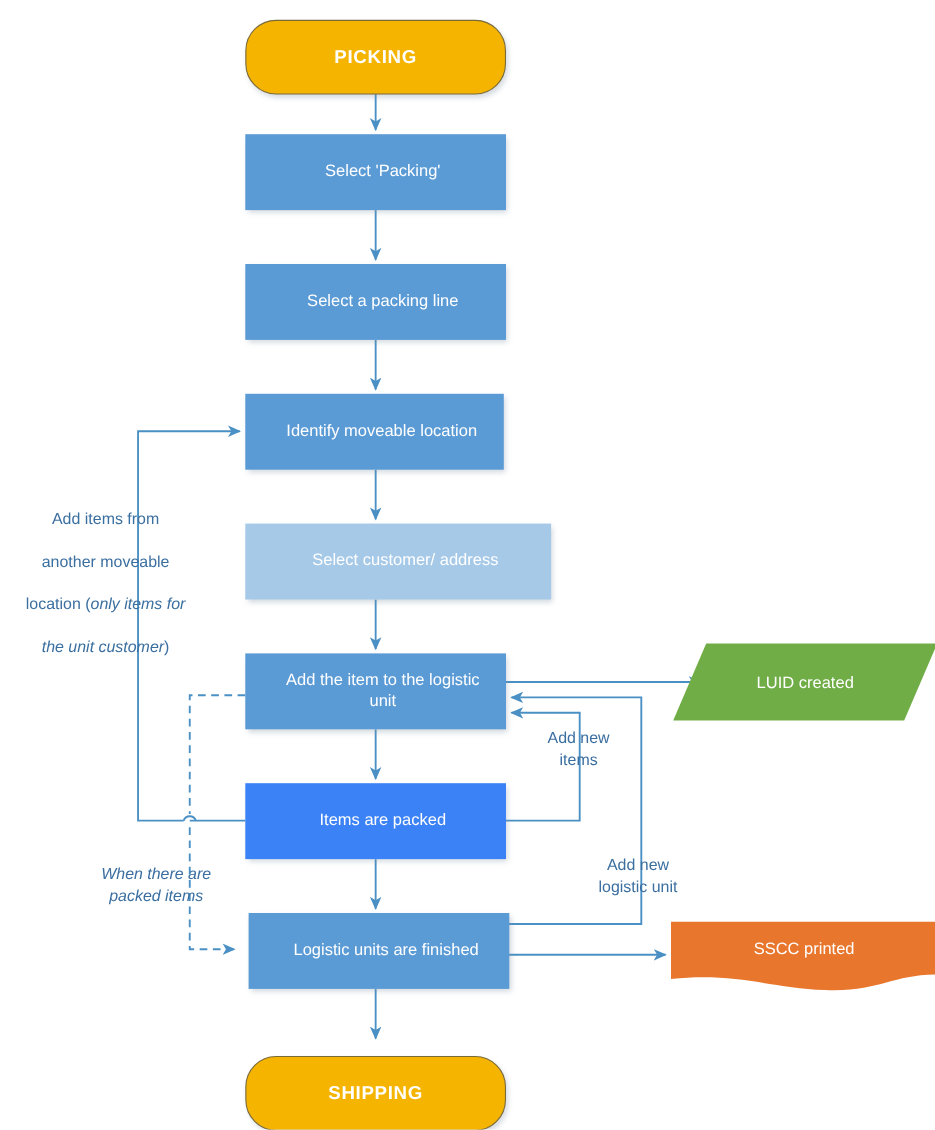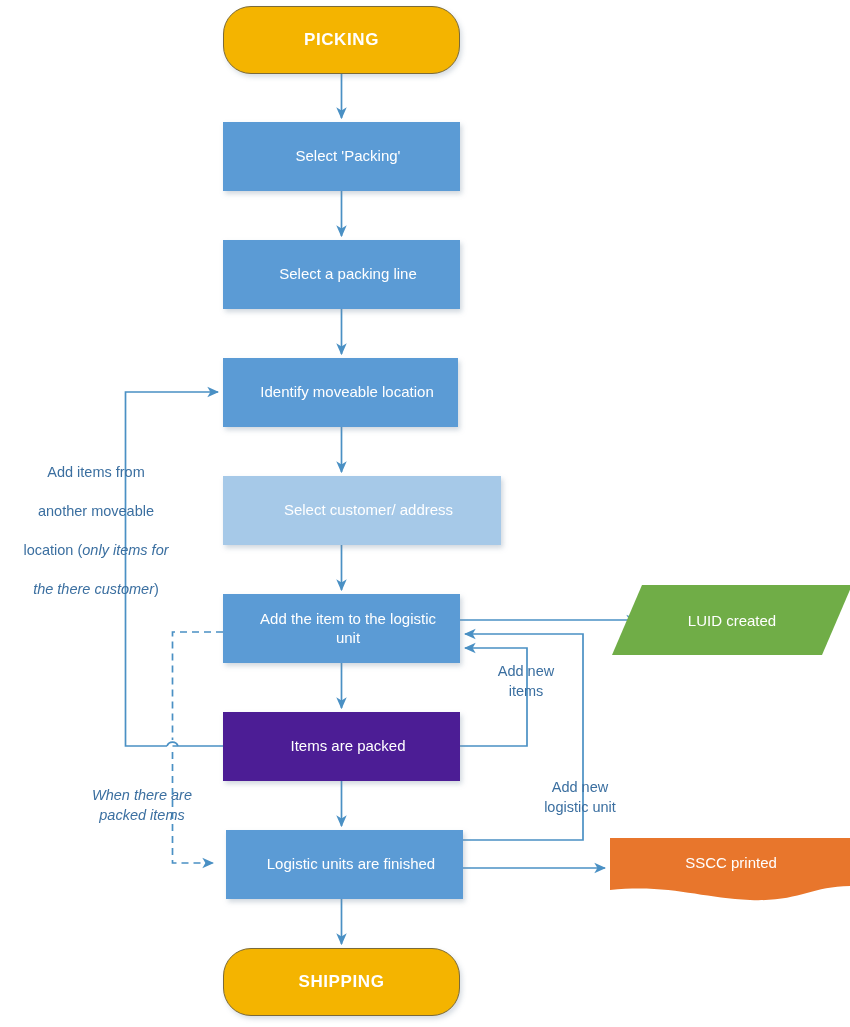--- a/index.html
+++ b/index.html
@@ -43,34 +43,35 @@
 
   
   .terminator {
     border-radius: 28px;
     background: #F4B400;
     border: 1px solid #7a6a3a;
     font-size: 17px;
     font-weight: bold;
     letter-spacing: 0.6px;
     box-shadow: 2px 3px 5px rgba(120,140,160,0.30);
+    margin-top: 12px;
   }
 
   
   .process {
     background: #5B9BD5;
     font-size: 15px;
     box-shadow: 2px 3px 5px rgba(120,140,160,0.35);
     padding-left: 13px;
   }
   .process.light {
     background: #A6C9E8;
   }
   .process.green {
-    background: #4c1d95;
+    background: #3b82f6;
   }
 
   
   .shapewrap {
     position: absolute;
   }
   .shapewrap svg {
     display: block;
     overflow: visible;
   }
@@ -201,21 +202,21 @@
                C 200,48 190,64 140,62
                C 90,60 60,46 0,52 Z" fill="#E8762C"></path>
     </svg>
     <div class="shape-label" style="height:48px;">SSCC printed</div>
   </div>
 
   <div class="edge-label" style="left:6px; top:443px; width:180px;">
     <span>Add items from</span><br>
     <span>another moveable</span><br>
     <span>location (</span><em>only items for</em><br>
-    <em>the there customer</em><span>)</span>
+    <em>the unit customer</em><span>)</span>
   </div>
 
   <div class="edge-label italic" style="left:62px; top:786px; width:160px;">When there are
 packed items</div>
 
   <div class="edge-label" style="left:478px; top:662px; width:96px;">Add new
 items</div>
 
   <div class="edge-label" style="left:515px; top:778px; width:130px;">Add new
 logistic unit</div>

